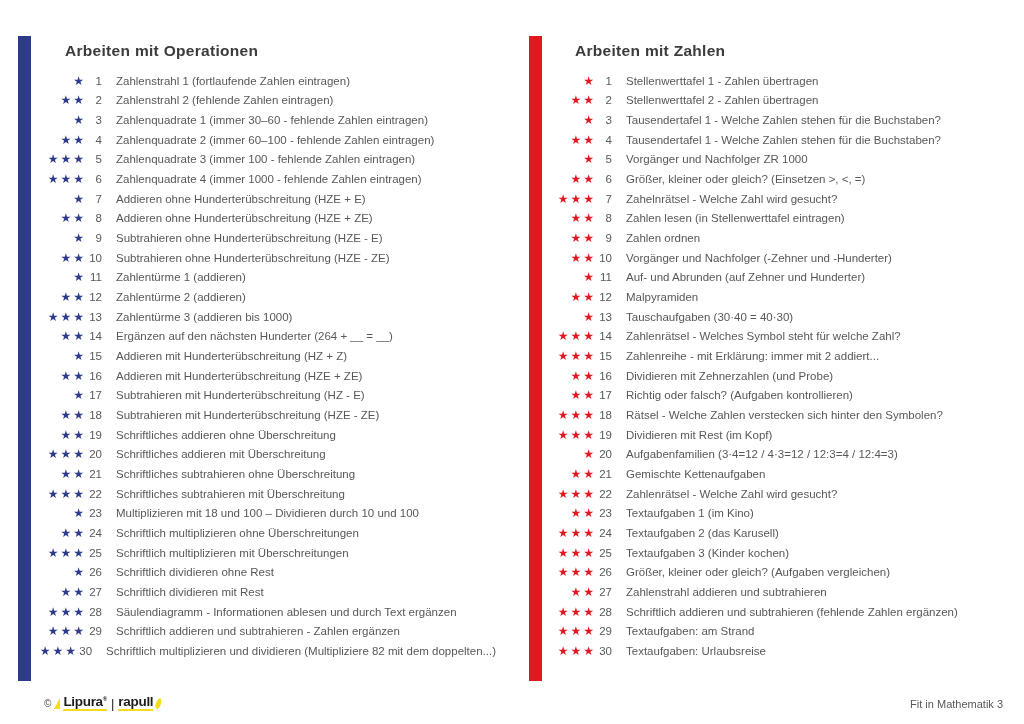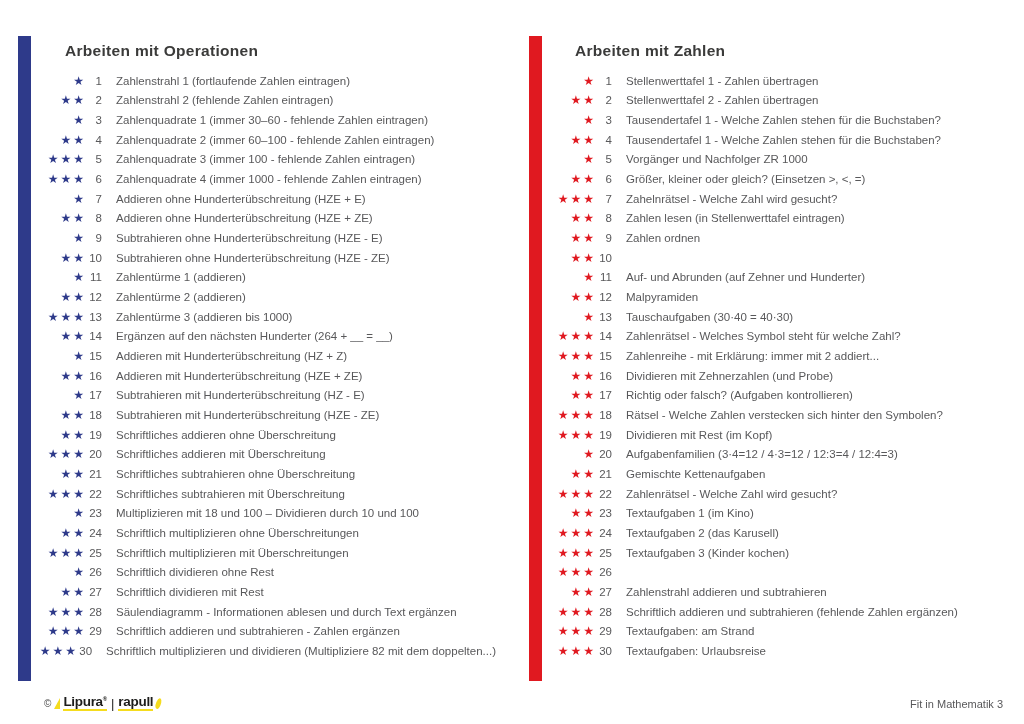--- a/index.html
+++ b/index.html
@@ -275,20 +275,21 @@
         <span class="label">Zahlen lesen (in Stellenwerttafel eintragen)</span>
       </div>
       <div class="row">
         <span class="stars">★★</span>
         <span class="num">9</span>
         <span class="label">Zahlen ordnen</span>
       </div>
       <div class="row">
         <span class="stars">★★</span>
         <span class="num">10</span>
+        <span class="label">Vorgänger und Nachfolger (-Zehner und -Hunderter)</span>
       </div>
       <div class="row">
         <span class="stars">★</span>
         <span class="num">11</span>
         <span class="label">Auf- und Abrunden (auf Zehner und Hunderter)</span>
       </div>
       <div class="row">
         <span class="stars">★★</span>
         <span class="num">12</span>
         <span class="label">Malpyramiden</span>
@@ -354,20 +355,21 @@
         <span class="label">Textaufgaben 2 (das Karusell)</span>
       </div>
       <div class="row">
         <span class="stars">★★★</span>
         <span class="num">25</span>
         <span class="label">Textaufgaben 3 (Kinder kochen)</span>
       </div>
       <div class="row">
         <span class="stars">★★★</span>
         <span class="num">26</span>
+        <span class="label">Größer, kleiner oder gleich? (Aufgaben vergleichen)</span>
       </div>
       <div class="row">
         <span class="stars">★★</span>
         <span class="num">27</span>
         <span class="label">Zahlenstrahl addieren und subtrahieren</span>
       </div>
       <div class="row">
         <span class="stars">★★★</span>
         <span class="num">28</span>
         <span class="label">Schriftlich addieren und subtrahieren (fehlende Zahlen ergänzen)</span>

